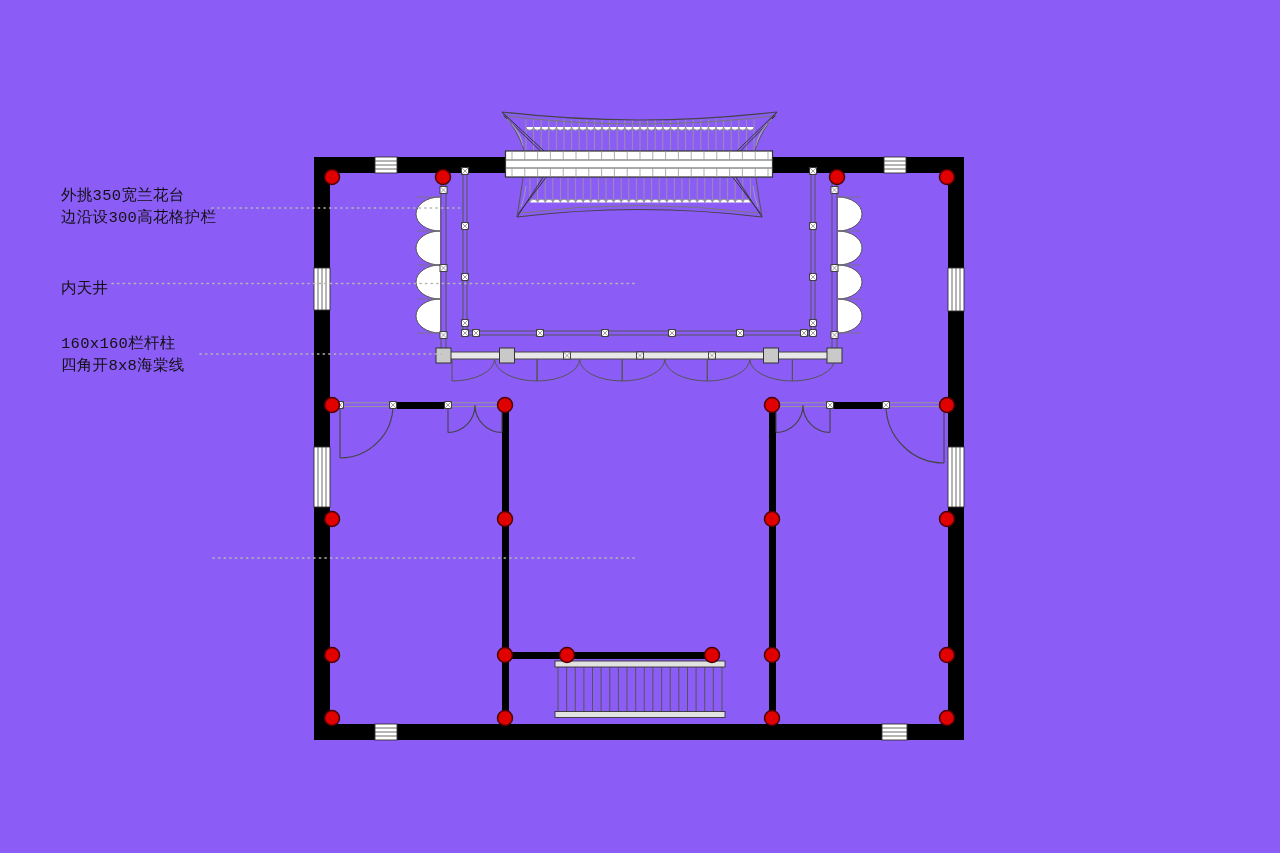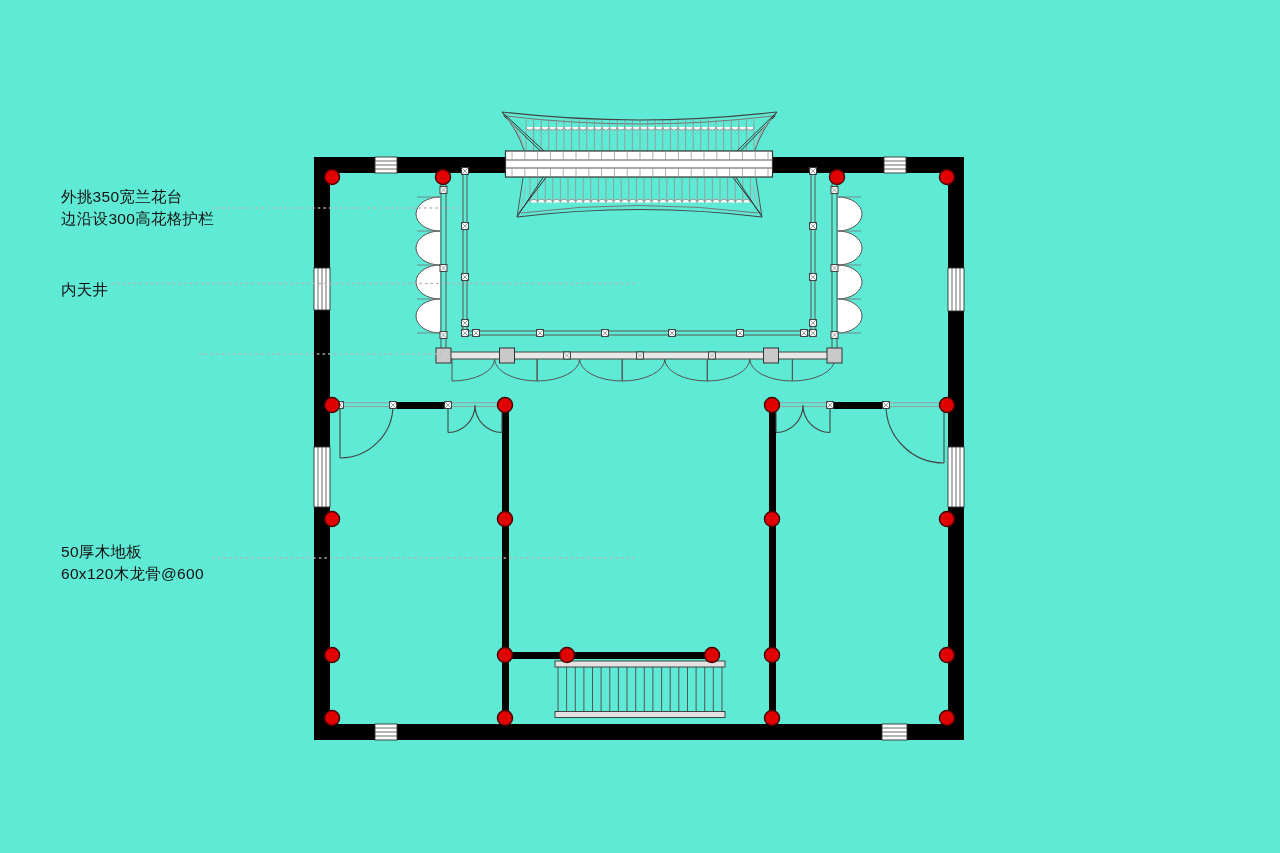--- a/index.html
+++ b/index.html
@@ -1,17 +1,17 @@
 <!DOCTYPE html>
 <html><head>
 <meta charset="utf-8">
 <style>
   html,body{margin:0;padding:0;background:#ffffff;}
-  .plan{position:relative;width:1280px;height:853px;background:#5eead4;overflow:hidden;
-        font-family:Liberation Sans, sans-serif;}
+  .plan{position:relative;width:1280px;height:853px;background:#8b5cf6;overflow:hidden;
+        font-family:Liberation Mono, monospace;}
   .plan svg{position:absolute;left:0;top:0;}
   .ann{position:absolute;left:61px;color:#111;font-size:15.5px;line-height:21.5px;
        letter-spacing:0.3px;white-space:nowrap;}
 </style>
 </head>
 <body>
 
 <div class="plan">
 <svg width="1280" height="853" viewBox="0 0 1280 853">
   <defs>
@@ -220,17 +220,17 @@
       </g>
 </svg>
 
   <div class="ann" style="top:186px">
     <div>外挑350宽兰花台</div>
     <div>边沿设300高花格护栏</div>
   </div>
   <div class="ann" style="top:279px">
     <div>内天井</div>
   </div>
-  <div class="ann" style="top:541px">
-    <div>50厚木地板</div>
-    <div>60x120木龙骨@600</div>
+  <div class="ann" style="top:334px">
+    <div>160x160栏杆柱</div>
+    <div>四角开8x8海棠线</div>
   </div>
 </div>
 
 </body></html>

